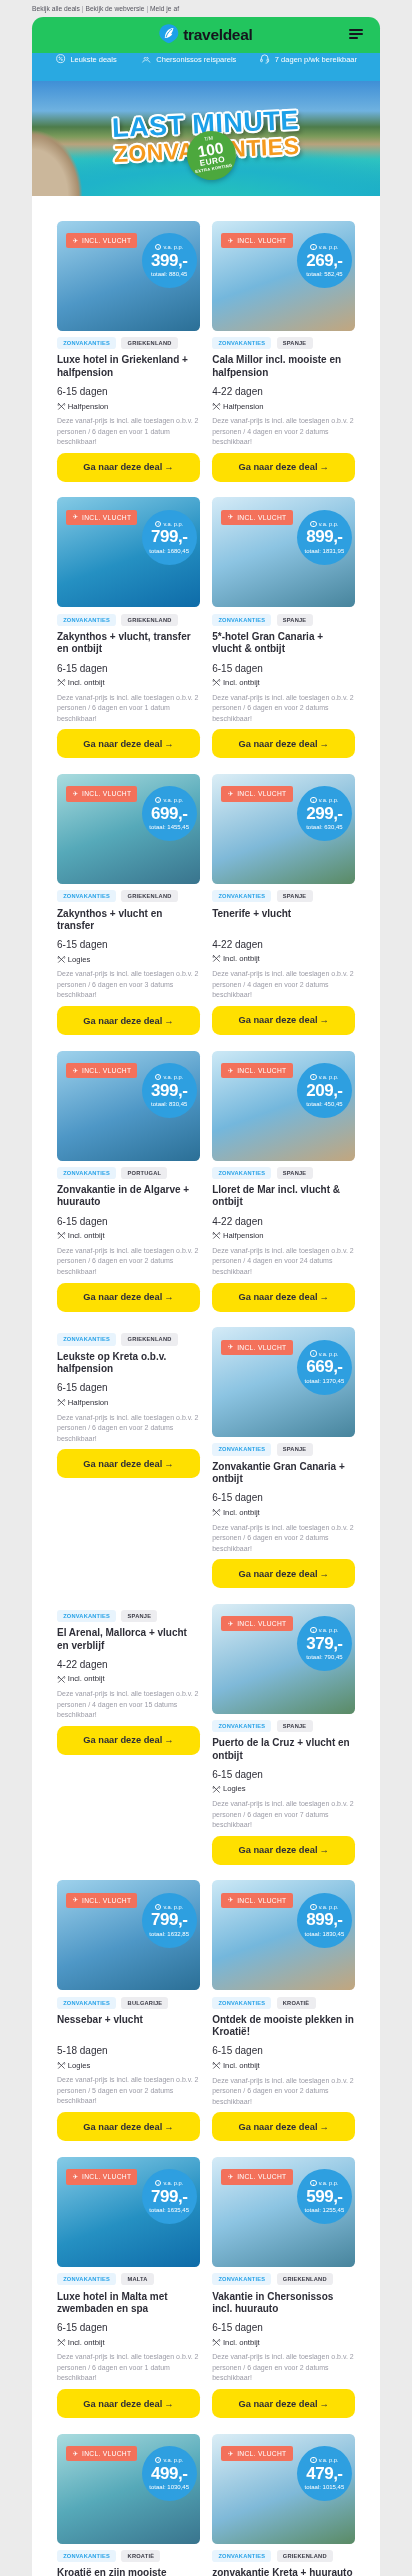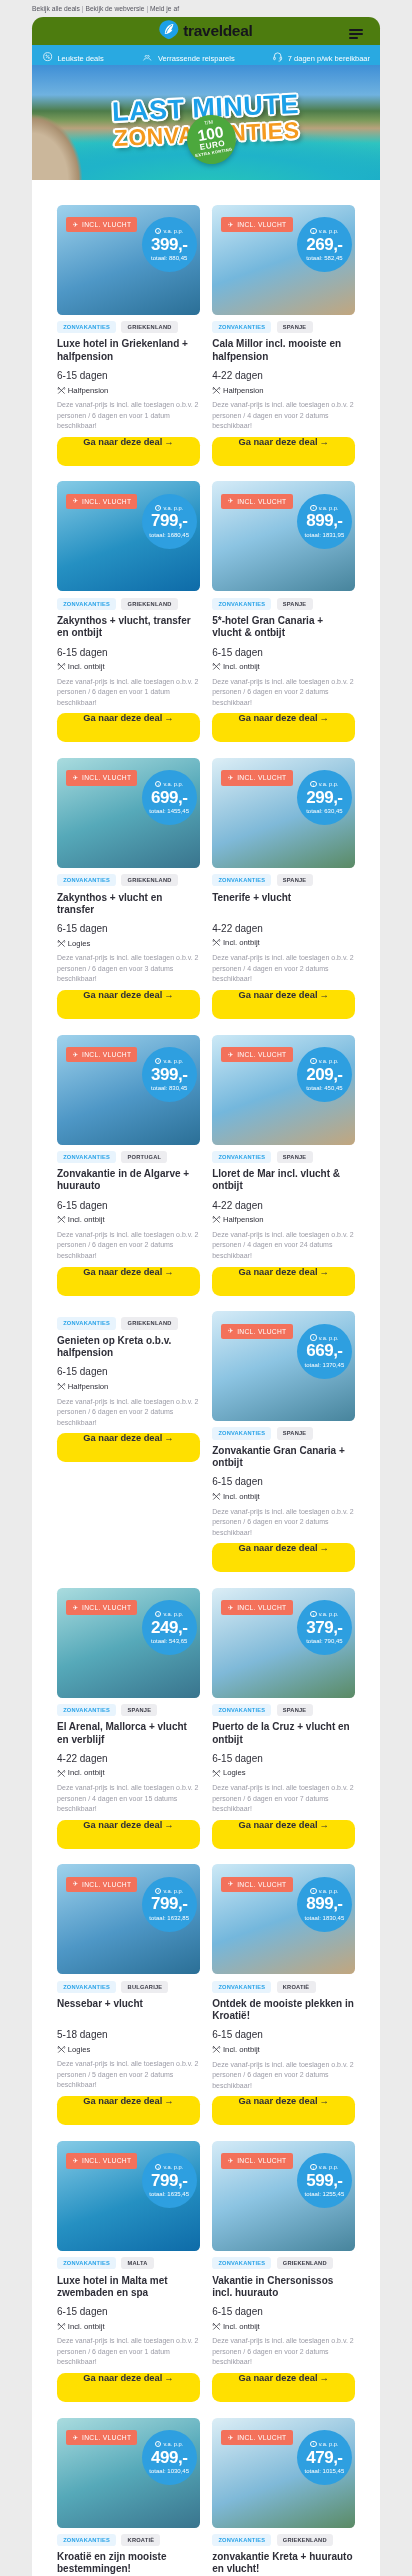--- a/index.html
+++ b/index.html
@@ -10,30 +10,30 @@
     width:412px;
   }
   .col { width:348px; margin:0 auto; }
 
   
   .topbar { padding:5.2px 0 4.6px 32px; font-size:6.7px; color:#55555f; }
   .topbar a { color:#55555f; text-decoration:none; cursor:pointer; }
   .topbar a:not(:last-child)::after { content:"  |  "; color:#9a9aa2; }
 
   
-  .header { background:#4d7c0f; border-radius:11.3px 11.3px 0 0; height:28px;
+  .header { background:#22c55e; border-radius:11.3px 11.3px 0 0; height:36px;
     display:flex; align-items:center; justify-content:center; position:relative; }
   .logo { display:flex; align-items:center; gap:4.1px; }
   .logo-text { font-size:15.5px; font-weight:bold; letter-spacing:-0.3px; color:#15151d; }
   .hamburger { position:absolute; right:17.5px; top:12.4px; width:13.4px; cursor:pointer; }
   .hamburger span { display:block; height:1.5px; background:#15151d; border-radius:1px; margin-bottom:2.6px; }
 
   
-  .uspbar { background:#29a9e1; height:20px; display:flex; align-items:flex-end;
-    justify-content:space-between; padding:0 10px; }
+  .uspbar { background:#29a9e1; height:28px; display:flex; align-items:flex-start;
+    justify-content:space-between; padding:0 23px; }
   .usp { display:flex; align-items:center; gap:4.1px; color:#fff; font-size:7.5px; }
   .usp svg { flex:0 0 auto; }
 
   
   .hero { height:115px; position:relative; overflow:hidden;
     background:
       radial-gradient(120% 90% at 50% 108%, #26c6b8 0%, #1fb3c9 34%, rgba(0,0,0,0) 60%),
       linear-gradient(180deg,#3f8fd6 0%, #6fb2e0 26%, #4d7c4a 40%, #7a9a5a 48%, #b8a27c 55%, #2ec4c0 68%, #18a7c4 100%);
   }
   .hero-rock { position:absolute; left:0; bottom:0; width:72px; height:77px;
@@ -80,21 +80,21 @@
   .pill { font-size:5.7px; font-weight:bold; letter-spacing:0.2px; padding:3.1px 6.2px; border-radius:3.1px; }
   .pill.cat { background:#e8f4fd; color:#29a3e8; }
   .pill.country { background:#ededf0; color:#3a3a45; }
   .card-title { margin-top:5.2px; font-size:10px; font-weight:bold; line-height:1.22;
     min-height:24px; color:#2e2e38; }
   .card-days { margin-top:7.2px; font-size:10px; }
   .card-meal { margin-top:4.6px; font-size:7.7px; display:flex; align-items:center; gap:2px; }
   .card-desc { margin-top:5.7px; font-size:7px; line-height:1.5; color:#9b9ba6; min-height:31px; }
   .card-btn { margin-top:5.2px; background:#ffe000; border:none; border-radius:8.2px; height:29px;
     font-family:inherit; font-size:9.3px; font-weight:bold; color:#2e2e38; cursor:pointer;
-    display:flex; justify-content:center; gap:2px; }
+    display:flex; align-items:center; justify-content:center; gap:2px; }
 
   .fk-icon { display:inline-flex; }
 </style>
 </head>
 <body>
 
 <div class="topbar">
   <a>Bekijk alle deals</a><a>Bekijk de webversie</a><a>Meld je af</a>
 </div>
 
@@ -131,21 +131,21 @@
       <span>Leukste deals</span>
     </div>
     <div class="usp">
       <span>
         <svg width="12.4" height="11.3" viewBox="0 0 24 24" fill="none" stroke="#fff" stroke-width="1.6">
           <path d="M12 11 C10 8.5 7.5 9.5 7.8 11.6 C8 13 10 14.6 12 15.8 C14 14.6 16 13 16.2 11.6 C16.5 9.5 14 8.5 12 11 Z"></path>
           <path d="M4 20 C5.5 17 7 16 9 16.5"></path>
             <path d="M20 20 C18.5 17 17 16 15 16.5"></path>
         </svg>
       </span>
-      <span>Verrassende reisparels</span>
+      <span>Chersonissos reisparels</span>
     </div>
     <div class="usp">
       <span>
         <svg width="11.3" height="11.3" viewBox="0 0 24 24" fill="none" stroke="#fff" stroke-width="1.6">
           <path d="M5 14 v-3 a7 7 0 0 1 14 0 v3"></path>
           <rect x="3.5" y="13" width="3.5" height="5.5" rx="1.5"></rect>
             <rect x="17" y="13" width="3.5" height="5.5" rx="1.5"></rect>
           <path d="M19 18.5 c0 2-2 3-5 3"></path>
         </svg>
       </span>
@@ -503,21 +503,21 @@
           <span>Ga naar deze deal</span>
           <span>→</span>
         </button>
       </div>
 
       <div class="card">
         <div class="pills">
           <span class="pill cat">ZONVAKANTIES</span>
           <span class="pill country">GRIEKENLAND</span>
         </div>
-        <div class="card-title">Genieten op Kreta o.b.v. halfpension</div>
+        <div class="card-title">Leukste op Kreta o.b.v. halfpension</div>
         <div class="card-days">6-15 dagen</div>
         <div class="card-meal">
           <span class="fk-icon">
             <svg width="8.8" height="8.8" viewBox="0 0 24 24" fill="none" stroke="#2e2e38" stroke-width="2" stroke-linecap="round">
               <path d="M4 4 L20 20"></path>
                 <path d="M20 4 L4 20"></path>
               <path d="M4 4 L2.5 8 M6 6 L4.5 10" stroke-width="1.4"></path>
               <path d="M20 4 C22 6 22 8 20.5 9.5" stroke-width="1.4"></path>
             </svg>
           </span>
@@ -566,37 +566,20 @@
           <span>Incl. ontbijt</span>
         </div>
         <div class="card-desc">Deze vanaf-prijs is incl. alle toeslagen o.b.v. 2 personen / 6 dagen en voor 2 datums beschikbaar!</div>
         <button class="card-btn">
           <span>Ga naar deze deal</span>
           <span>→</span>
         </button>
       </div>
 
       <div class="card">
-        <div class="card-img">
-          <div class="flight-badge">
-            <span>✈</span>
-            <span>INCL. VLUCHT</span>
-          </div>
-          <div class="price-bubble">
-            <div class="pb-top">
-              <span class="pb-info">i</span>
-              <span>v.a. p.p.</span>
-            </div>
-            <div class="pb-price">249,-</div>
-            <div class="pb-total">
-              <span>totaal:</span>
-              <span>543,65</span>
-            </div>
-          </div>
-        </div>
         <div class="pills">
           <span class="pill cat">ZONVAKANTIES</span>
           <span class="pill country">SPANJE</span>
         </div>
         <div class="card-title">El Arenal, Mallorca + vlucht en verblijf</div>
         <div class="card-days">4-22 dagen</div>
         <div class="card-meal">
           <span class="fk-icon">
             <svg width="8.8" height="8.8" viewBox="0 0 24 24" fill="none" stroke="#2e2e38" stroke-width="2" stroke-linecap="round">
               <path d="M4 4 L20 20"></path>

